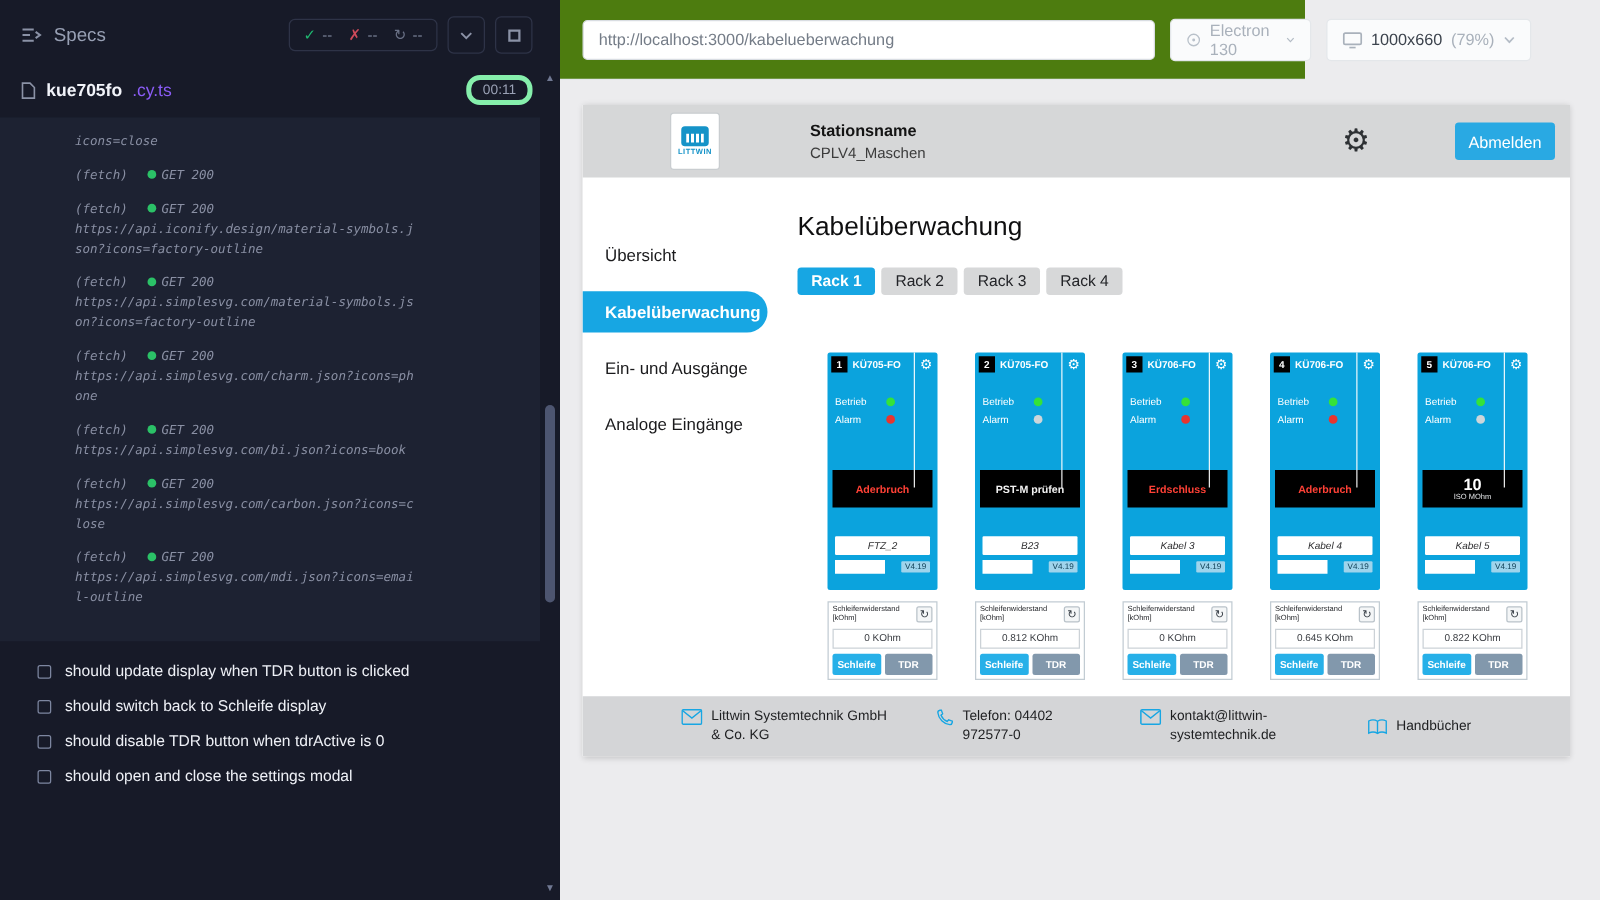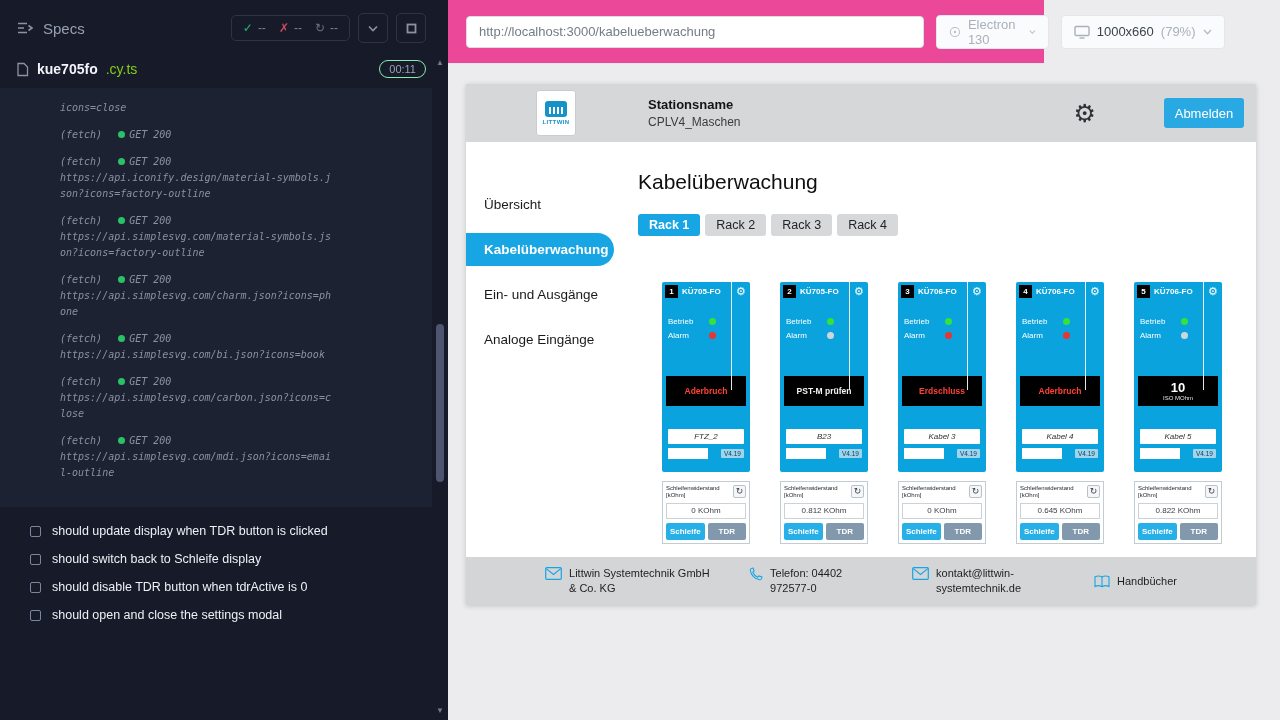--- a/index.html
+++ b/index.html
@@ -11,22 +11,22 @@
   .runner { width:448px; flex-shrink:0; background:#171a28; position:relative; color:#9aa0b4; overflow:hidden; }
   .runner-header { height:56px; display:flex; align-items:center; justify-content:space-between; padding:0 22px 0 16px; }
   .specs-btn { display:flex; align-items:center; gap:9px; color:#98a0b4; font-size:15px; cursor:pointer; }
   .hr-right { display:flex; align-items:center; gap:8px; }
   .stats { display:flex; align-items:center; gap:13px; border:1px solid #2e3347; border-radius:5px; padding:5px 11px; font-size:12px; color:#7b8298; }
   .stat { display:flex; gap:5px; align-items:center; }
   .mark.pass { color:#1fb871; } .mark.fail { color:#cf4a5a; } .mark.pend { color:#6a7186; }
   .icon-btn { width:30px; height:30px; border:1px solid #2e3347; border-radius:5px; background:transparent; display:flex; align-items:center; justify-content:center; color:#8b92a6; cursor:pointer; }
   .spec-row { display:flex; align-items:center; gap:8px; padding:4px 22px 10px 16px; }
   .spec-name { color:#f2f4fa; font-size:14px; font-weight:700; }
-  .spec-ext { color:#84cc16; font-size:14px; }
-  .spec-timer { margin-left:auto; border:1px solid #86efac; border-radius:11px; padding:2px 9px; font-size:11px; color:#9aa1b5; }
+  .spec-ext { color:#8b5cf6; font-size:14px; }
+  .spec-timer { margin-left:auto; border:4px solid #86efac; border-radius:11px; padding:2px 9px; font-size:11px; color:#9aa1b5; }
 
   .log { background:#1d2232; margin-right:16px; padding:12px 90px 26px 60px;
          font-family:"DejaVu Sans Mono", monospace; font-style:italic; font-size:10px;
          color:#8a90a4; line-height:1.6; }
   .log-url { word-break:break-all; max-width:272px; }
   .fetch { margin-top:11px; }
   .fetch-head { white-space:nowrap; }
   .cmd { margin-right:16px; }
   .dot-g { width:7px; height:7px; border-radius:50%; background:#2bc167; display:inline-block; margin-right:4px; }
 
@@ -34,21 +34,21 @@
   .test-row { display:flex; align-items:center; gap:11px; padding:7px 0 7px 30px; font-size:12.5px; color:#eef0f6; cursor:pointer; }
   .test-icon { width:11px; height:11px; border:1px solid #7d86a0; border-radius:2px; flex-shrink:0; }
 
   .scrollbar { position:absolute; top:58px; right:2px; bottom:2px; width:12px; }
   .sb-up, .sb-down { position:absolute; left:0; right:0; text-align:center; color:#707892; font-size:8px; height:12px; cursor:pointer; }
   .sb-up { top:0; } .sb-down { bottom:0; }
   .sb-thumb { position:absolute; top:266px; left:2px; width:8px; height:158px; background:#4d5570; border-radius:4px; cursor:grab; }
 
   
   .right { flex:1; display:flex; flex-direction:column; min-width:0; }
-  .browser-bar { height:64px; background:#ec4899; border-bottom:1px solid #e4e6ea; display:flex; align-items:center; padding:3px 18px; gap:12px; }
+  .browser-bar { height:64px; background:#4d7c0f; border-bottom:1px solid #e4e6ea; display:flex; align-items:center; padding:3px 18px; gap:12px; }
   .url-input { flex:0 0 458px; height:32px; border:1px solid #d9dde2; border-radius:4px; padding:0 12px;
                font-family:"Liberation Sans", sans-serif; font-size:13px; color:#747c87; background:#fff; outline:none; }
   .select { height:34px; border:1px solid #e4e7ea; border-radius:4px; background:#fafbfc; display:flex; align-items:center; gap:7px; padding:0 12px; font-size:13px; color:#a9b1bb; cursor:pointer; }
   .browser-select { width:148px;justify-content:flex-end; }
   .viewport-select { width:164px; }
   .vp-size { color:#3c434d; }
   .vp-scale { color:#a9b1bb; }
   .select .chev { margin-left:auto; }
 
   .stage { flex:1; background:#ececee; position:relative; }

